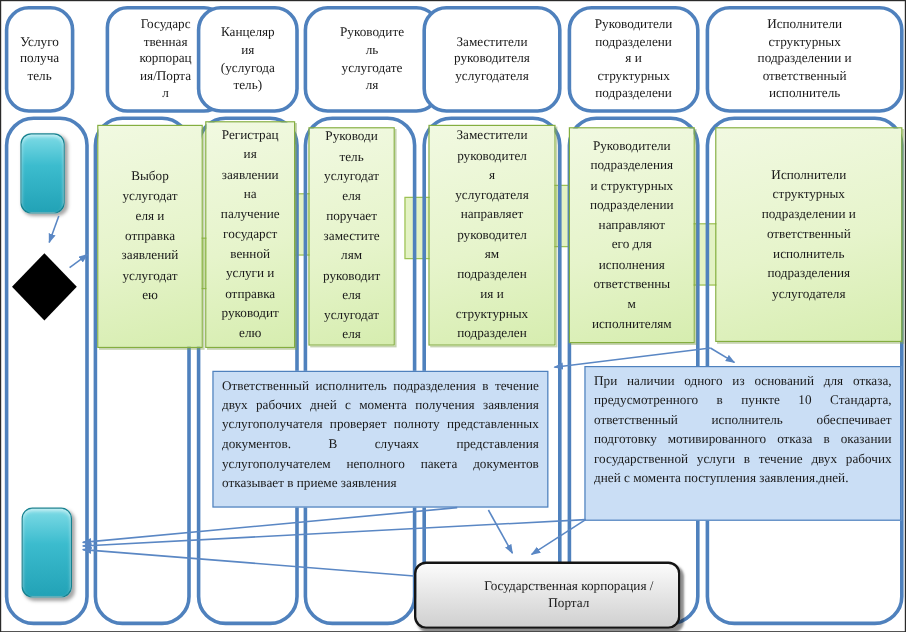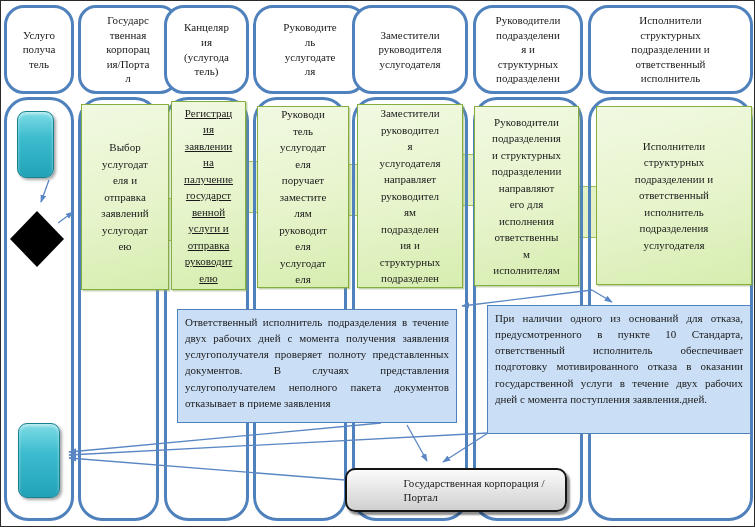--- a/index.html
+++ b/index.html
@@ -35,25 +35,25 @@
     font-size:11px;line-height:1.47;text-align:justify;
     padding:4px 7px 12px 7px;overflow:hidden;
   }
   .teal{
     position:absolute;border-radius:9px;box-sizing:border-box;
     background:linear-gradient(180deg,#7edbe6 0%,#3cbcce 40%,#22a2b6 100%);
     border:1px solid #17818f;
     box-shadow:2px 2px 3px rgba(0,0,0,.35), inset 0 2px 3px rgba(255,255,255,.55);
   }
   .portal{
-    position:absolute;left:344px;top:467px;width:222px;height:44px;box-sizing:border-box;
+    position:absolute;left:344px;top:467px;width:222px;height:56px;box-sizing:border-box;
     background:linear-gradient(180deg,#fbfbfb 0%,#e3e3e3 55%,#d0d0d0 100%);
     border:2px solid #141414;border-radius:10px;
     box-shadow:2.5px 3px 2px rgba(0,0,0,.45);
-    display:flex;align-items:center;justify-content:center;
+    display:flex;align-items:center;justify-content:center;text-align:center;
     white-space:pre-line;font-size:11px;line-height:1.3;padding-left:36px;
   }
   .overlay{position:absolute;left:0;top:0;pointer-events:none;}
 </style>
 </head>
 <body>
 
 <div class="canvas">
 
   <div class="bridge" style="left:150px;top:197px;width:26px;height:43px;"></div>
@@ -63,24 +63,24 @@
   <div class="bridge" style="left:572px;top:185px;width:28px;height:52px;"></div>
 
   <div class="lane" style="left:3px;width:70px;"></div>
   <div class="lane" style="left:77px;width:81px;"></div>
   <div class="lane" style="left:163px;width:85px;"></div>
   <div class="lane" style="left:252px;width:94px;"></div>
   <div class="lane" style="left:351px;width:116px;"></div>
   <div class="lane" style="left:472px;width:110px;"></div>
   <div class="lane" style="left:587px;width:165px;"></div>
 
-  <div class="hdr" style="left:3px;width:70px;">Услуго
+  <div class="hdr" style="left:3px;width:58px;">Услуго
 получа
 тель</div>
-  <div class="hdr" style="left:77px;width:100px;border-radius:18px;">Государс
+  <div class="hdr" style="left:87px;width:100px;border-radius:18px;">Государс
 твенная
 корпорац
 ия/Порта
 л</div>
   <div class="hdr" style="left:163px;width:85px;">Канцеляр
 ия
 (услугода
 тель)</div>
   <div class="hdr" style="left:252px;width:114px;">Руководите
 ль
@@ -100,32 +100,32 @@
 ответственный
 исполнитель</div>
 
   <div class="step" style="left:80px;top:103px;width:88px;height:186px;">Выбор
 услугодат
 еля и
 отправка
 заявлений
 услугодат
 ею</div>
-  <div class="step" style="left:170px;top:100px;width:75px;height:189px;text-decoration:underline;">Регистрац
+  <div class="step" style="left:170px;top:100px;width:75px;height:189px;">Регистрац
 ия
 заявлении
 на
 палучение
 государст
 венной
 услуги и
 отправка
 руководит
 елю</div>
-  <div class="step" style="left:256px;top:105px;width:92px;height:182px;">Руководи
+  <div class="step" style="left:256px;top:105px;width:72px;height:182px;">Руководи
 тель
 услугодат
 еля
 поручает
 заместите
 лям
 руководит
 еля
 услугодат
 еля</div>

